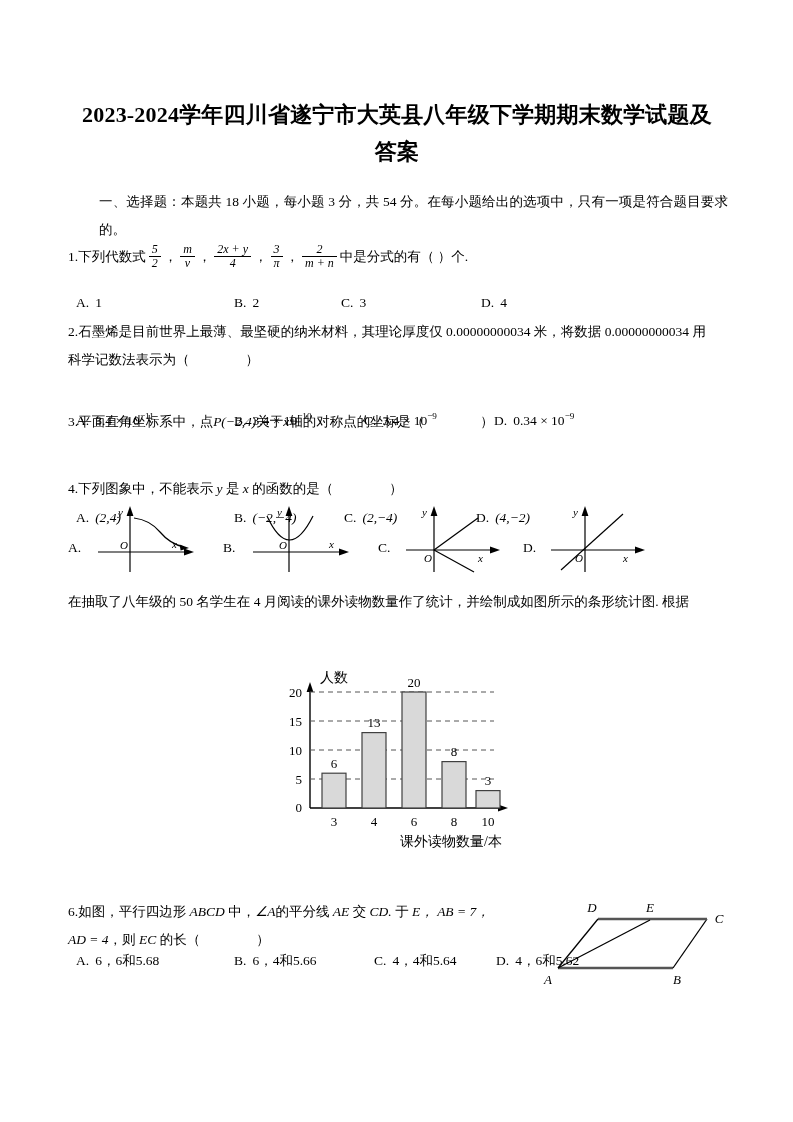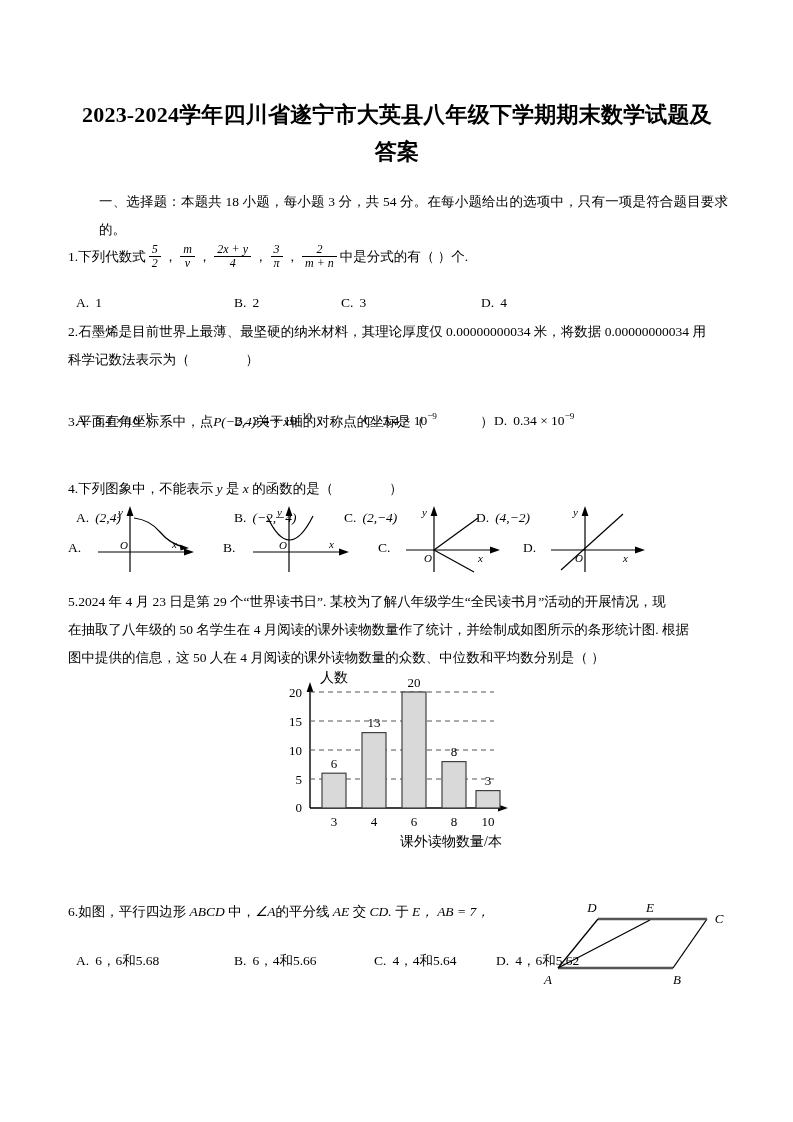--- a/index.html
+++ b/index.html
@@ -224,23 +224,21 @@
         <polygon points="40,6 36.6,16 43.4,16" fill="#000"></polygon>
         <line x1="16" y1="70" x2="78" y2="14" stroke="#000" stroke-width="1.2"></line>
         <text x="30" y="62" font-size="11" font-style="italic">O</text>
         <text x="78" y="62" font-size="11" font-style="italic">x</text>
         <text x="28" y="16" font-size="11" font-style="italic">y</text>
       </svg>
     </div>
   </div>
 
   <div class="body-block" style="top:588px;">
-    <div class="qline"><span>5.</span><span>2024 年 4 月 23 日是第 29 个“世界读书日”. 某校为了解八年级学生“全民读书月”活动的开展情况，现</span></div>
     <div class="qline">在抽取了八年级的 50 名学生在 4 月阅读的课外读物数量作了统计，并绘制成如图所示的条形统计图. 根据</div>
-    <div class="qline">图中提供的信息，这 50 人在 4 月阅读的课外读物数量的众数、中位数和平均数分别是（            ）</div>
   </div>
 
   <div class="chart-wrap">
     <svg width="290" height="182" viewBox="0 0 290 182">
 
       <line x1="48" y1="140" x2="48" y2="22" stroke="#000" stroke-width="1.4"></line>
       <polygon points="48,14 44.6,24 51.4,24" fill="#000"></polygon>
 
       <line x1="48" y1="140" x2="238" y2="140" stroke="#000" stroke-width="1.4"></line>
       <polygon points="246,140 236,136.6 236,143.4" fill="#000"></polygon>
@@ -281,20 +279,21 @@
 
   <div class="body-block opts" style="top:866px;">
     <span class="opt" style="left:0px;"><span class="lab">A.</span><span>6，6和5.68</span></span>
     <span class="opt" style="left:158px;"><span class="lab">B.</span><span>6，4和5.66</span></span>
     <span class="opt" style="left:298px;"><span class="lab">C.</span><span>4，4和5.64</span></span>
     <span class="opt" style="left:420px;"><span class="lab">D.</span><span>4，6和5.62</span></span>
   </div>
 
   <div class="body-block" style="top:898px; width:470px;">
     <div class="qline"><span>6.</span><span>如图，平行四边形</span> <span class="mi">ABCD</span> <span>中，</span><span class="mi">∠A</span><span>的平分线</span> <span class="mi">AE</span> <span>交</span> <span class="mi">CD.</span> <span>于</span> <span class="mi">E，</span> <span class="mi">AB = 7，</span></div>
+    <div class="qline"><span class="mi">AD = 4</span><span>，则</span> <span class="mi">EC</span> <span>的长（</span><span class="blank"></span><span>）</span></div>
   </div>
 
   <div class="geo-wrap">
     <svg width="232" height="104" viewBox="0 0 232 104">
 
       <line x1="24" y1="76" x2="139" y2="76" stroke="#555" stroke-width="2.4"></line>
       <line x1="139" y1="76" x2="173" y2="27" stroke="#000" stroke-width="1.3"></line>
       <line x1="173" y1="27" x2="64" y2="27" stroke="#555" stroke-width="2.4"></line>
       <line x1="64" y1="27" x2="24" y2="76" stroke="#000" stroke-width="1.3"></line>
 

